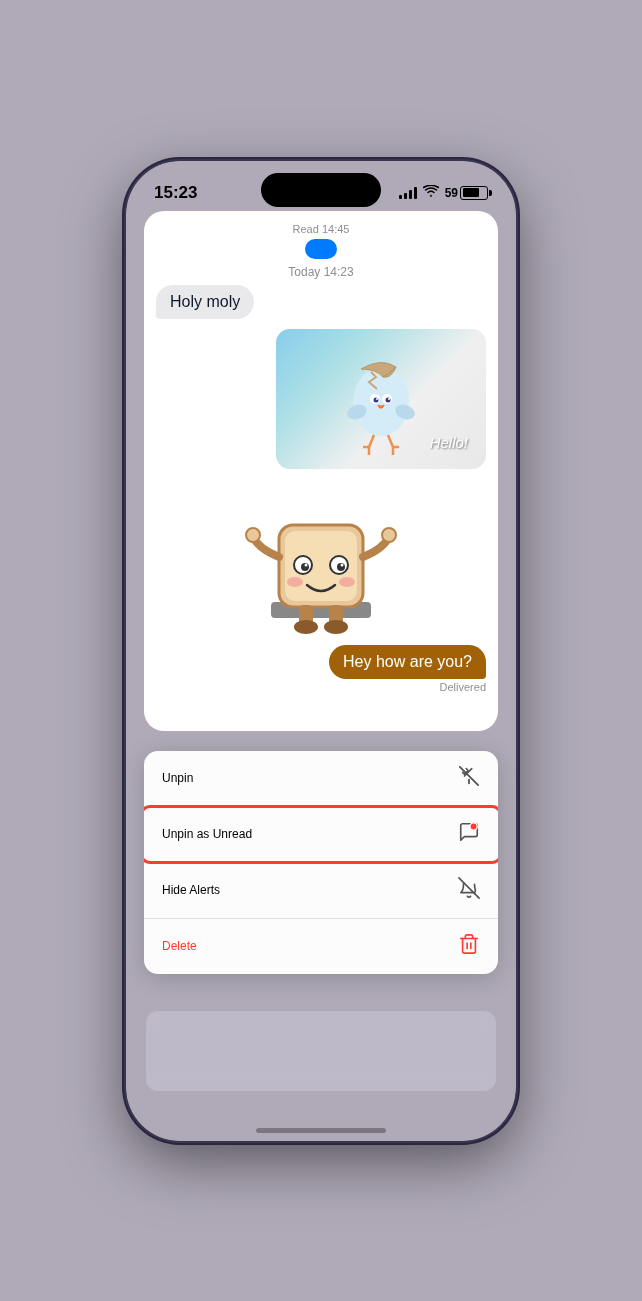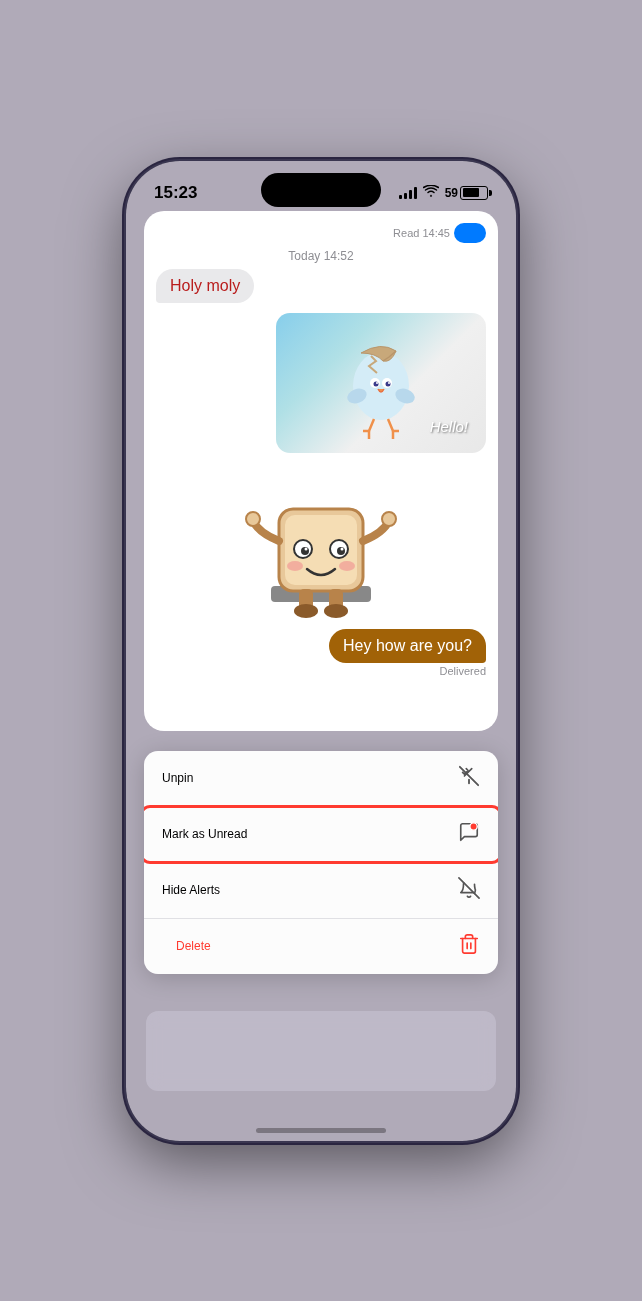--- a/index.html
+++ b/index.html
@@ -186,20 +186,21 @@
 
     .read-receipt {
       text-align: right;
       color: #007AFF;
       font-size: 11px;
       margin-bottom: 6px;
       display: flex;
       justify-content: flex-end;
       align-items: center;
       gap: 4px;
+      flex-direction: column;
     }
 
     .read-receipt-bubble {
       width: 32px;
       height: 20px;
       background: #007AFF;
       border-radius: 10px;
     }
 
     .timestamp-center {
@@ -213,21 +214,21 @@
       display: flex;
       justify-content: flex-start;
       margin-bottom: 10px;
     }
 
     .bubble-received {
       background: #e9e9eb;
       border-radius: 18px 18px 18px 4px;
       padding: 8px 14px;
       font-size: 16px;
-      color: #b91c1c;
+      color: #0f172a;
       max-width: 65%;
     }
 
     .gif-image {
       width: 210px;
       height: 140px;
       background: linear-gradient(135deg, #87CEEB 0%, #B0E0E6 30%, #f0f0f0 60%, #e8e8e8 100%);
       border-radius: 14px;
       margin: 8px 0 8px auto;
       position: relative;
@@ -302,21 +303,20 @@
     .menu-item {
       display: flex;
       align-items: center;
       justify-content: space-between;
       padding: 14px 18px;
       border-bottom: 1px solid #e0e0e4;
     }
 
     .menu-item:last-child {
       border-bottom: none;
-      margin-left: 14px;
     }
 
     .menu-item-label {
       font-size: 12px;
       color: #000;
     }
 
     .menu-item-label.delete {
       color: #FF3B30;
     }
@@ -423,21 +423,21 @@
       </div>
     </div>
 
     <div class="chat-area">
 
       <div class="read-receipt">
         <span style="color:#8e8e93;font-size:11px;">Read 14:45</span>
         <div class="read-receipt-bubble"></div>
       </div>
 
-      <div class="timestamp-center">Today 14:52</div>
+      <div class="timestamp-center">Today 14:23</div>
 
       <div class="message-received">
         <div class="bubble-received">Holy moly</div>
       </div>
 
       <div class="gif-image">
 
         <svg class="bird-svg" viewBox="0 0 80 110" style="position:absolute;bottom:12px;left:50%;transform:translateX(-50%);">
 
           <ellipse cx="40" cy="55" rx="28" ry="34" fill="#d4ecf7"></ellipse>
@@ -527,21 +527,21 @@
             <line x1="2" y1="2" x2="22" y2="22" stroke="#555" stroke-width="2" stroke-linecap="round"></line>
             <path d="M9 4l2 2-4 4-2-2" stroke="#555" stroke-width="1.8" stroke-linecap="round" stroke-linejoin="round" fill="none"></path>
             <path d="M15 4l-8 8" stroke="#555" stroke-width="1.8" stroke-linecap="round" fill="none"></path>
             <path d="M12 16 L12 20" stroke="#555" stroke-width="2" stroke-linecap="round"></path>
           </svg>
         </span>
       </div>
 
       <div class="menu-item menu-item-highlighted" style="position:relative;">
         <div class="highlight-ring"></div>
-        <span class="menu-item-label">Mark as Unread</span>
+        <span class="menu-item-label">Unpin as Unread</span>
         <span class="menu-item-icon">
           <svg width="22" height="22" viewBox="0 0 24 24" fill="none">
             <path d="M21 15a2 2 0 0 1-2 2H7l-4 4V5a2 2 0 0 1 2-2h14a2 2 0 0 1 2 2z" stroke="#555" stroke-width="1.8" stroke-linecap="round" stroke-linejoin="round"></path>
             <circle cx="17" cy="6" r="4" fill="#FF3B30" stroke="white" stroke-width="1.5"></circle>
           </svg>
         </span>
       </div>
 
       <div class="menu-item">
         <span class="menu-item-label">Hide Alerts</span>

